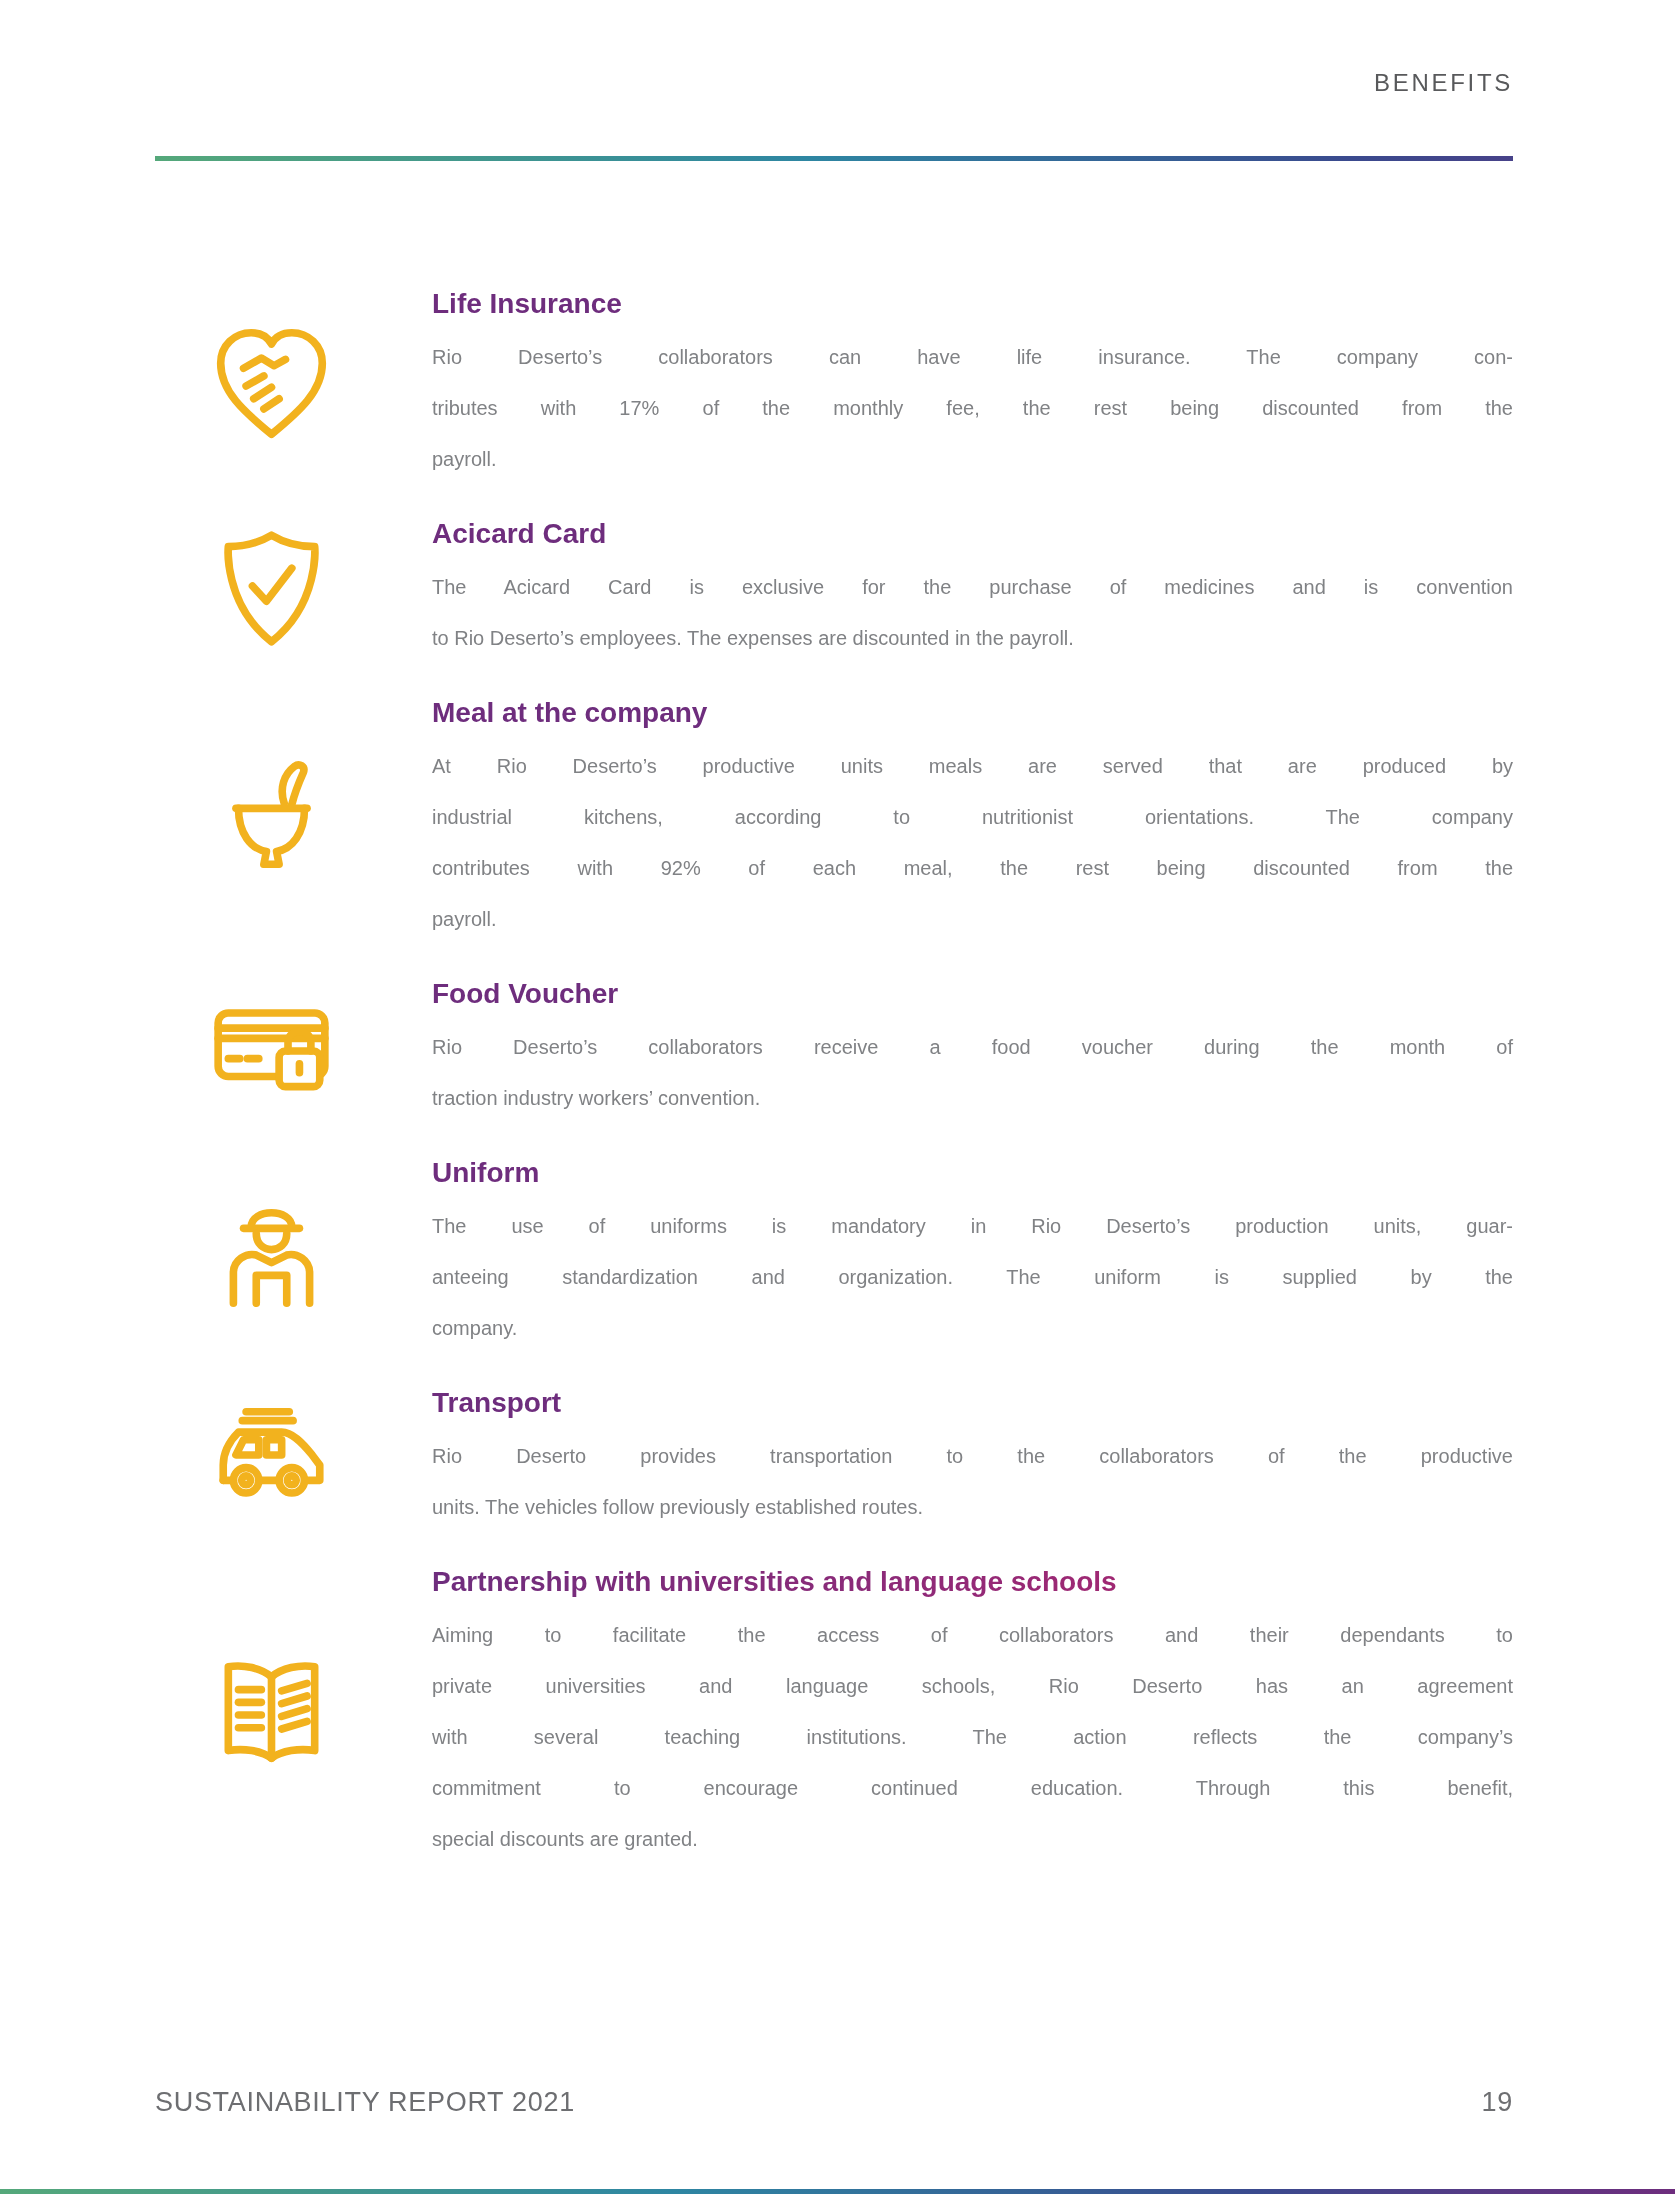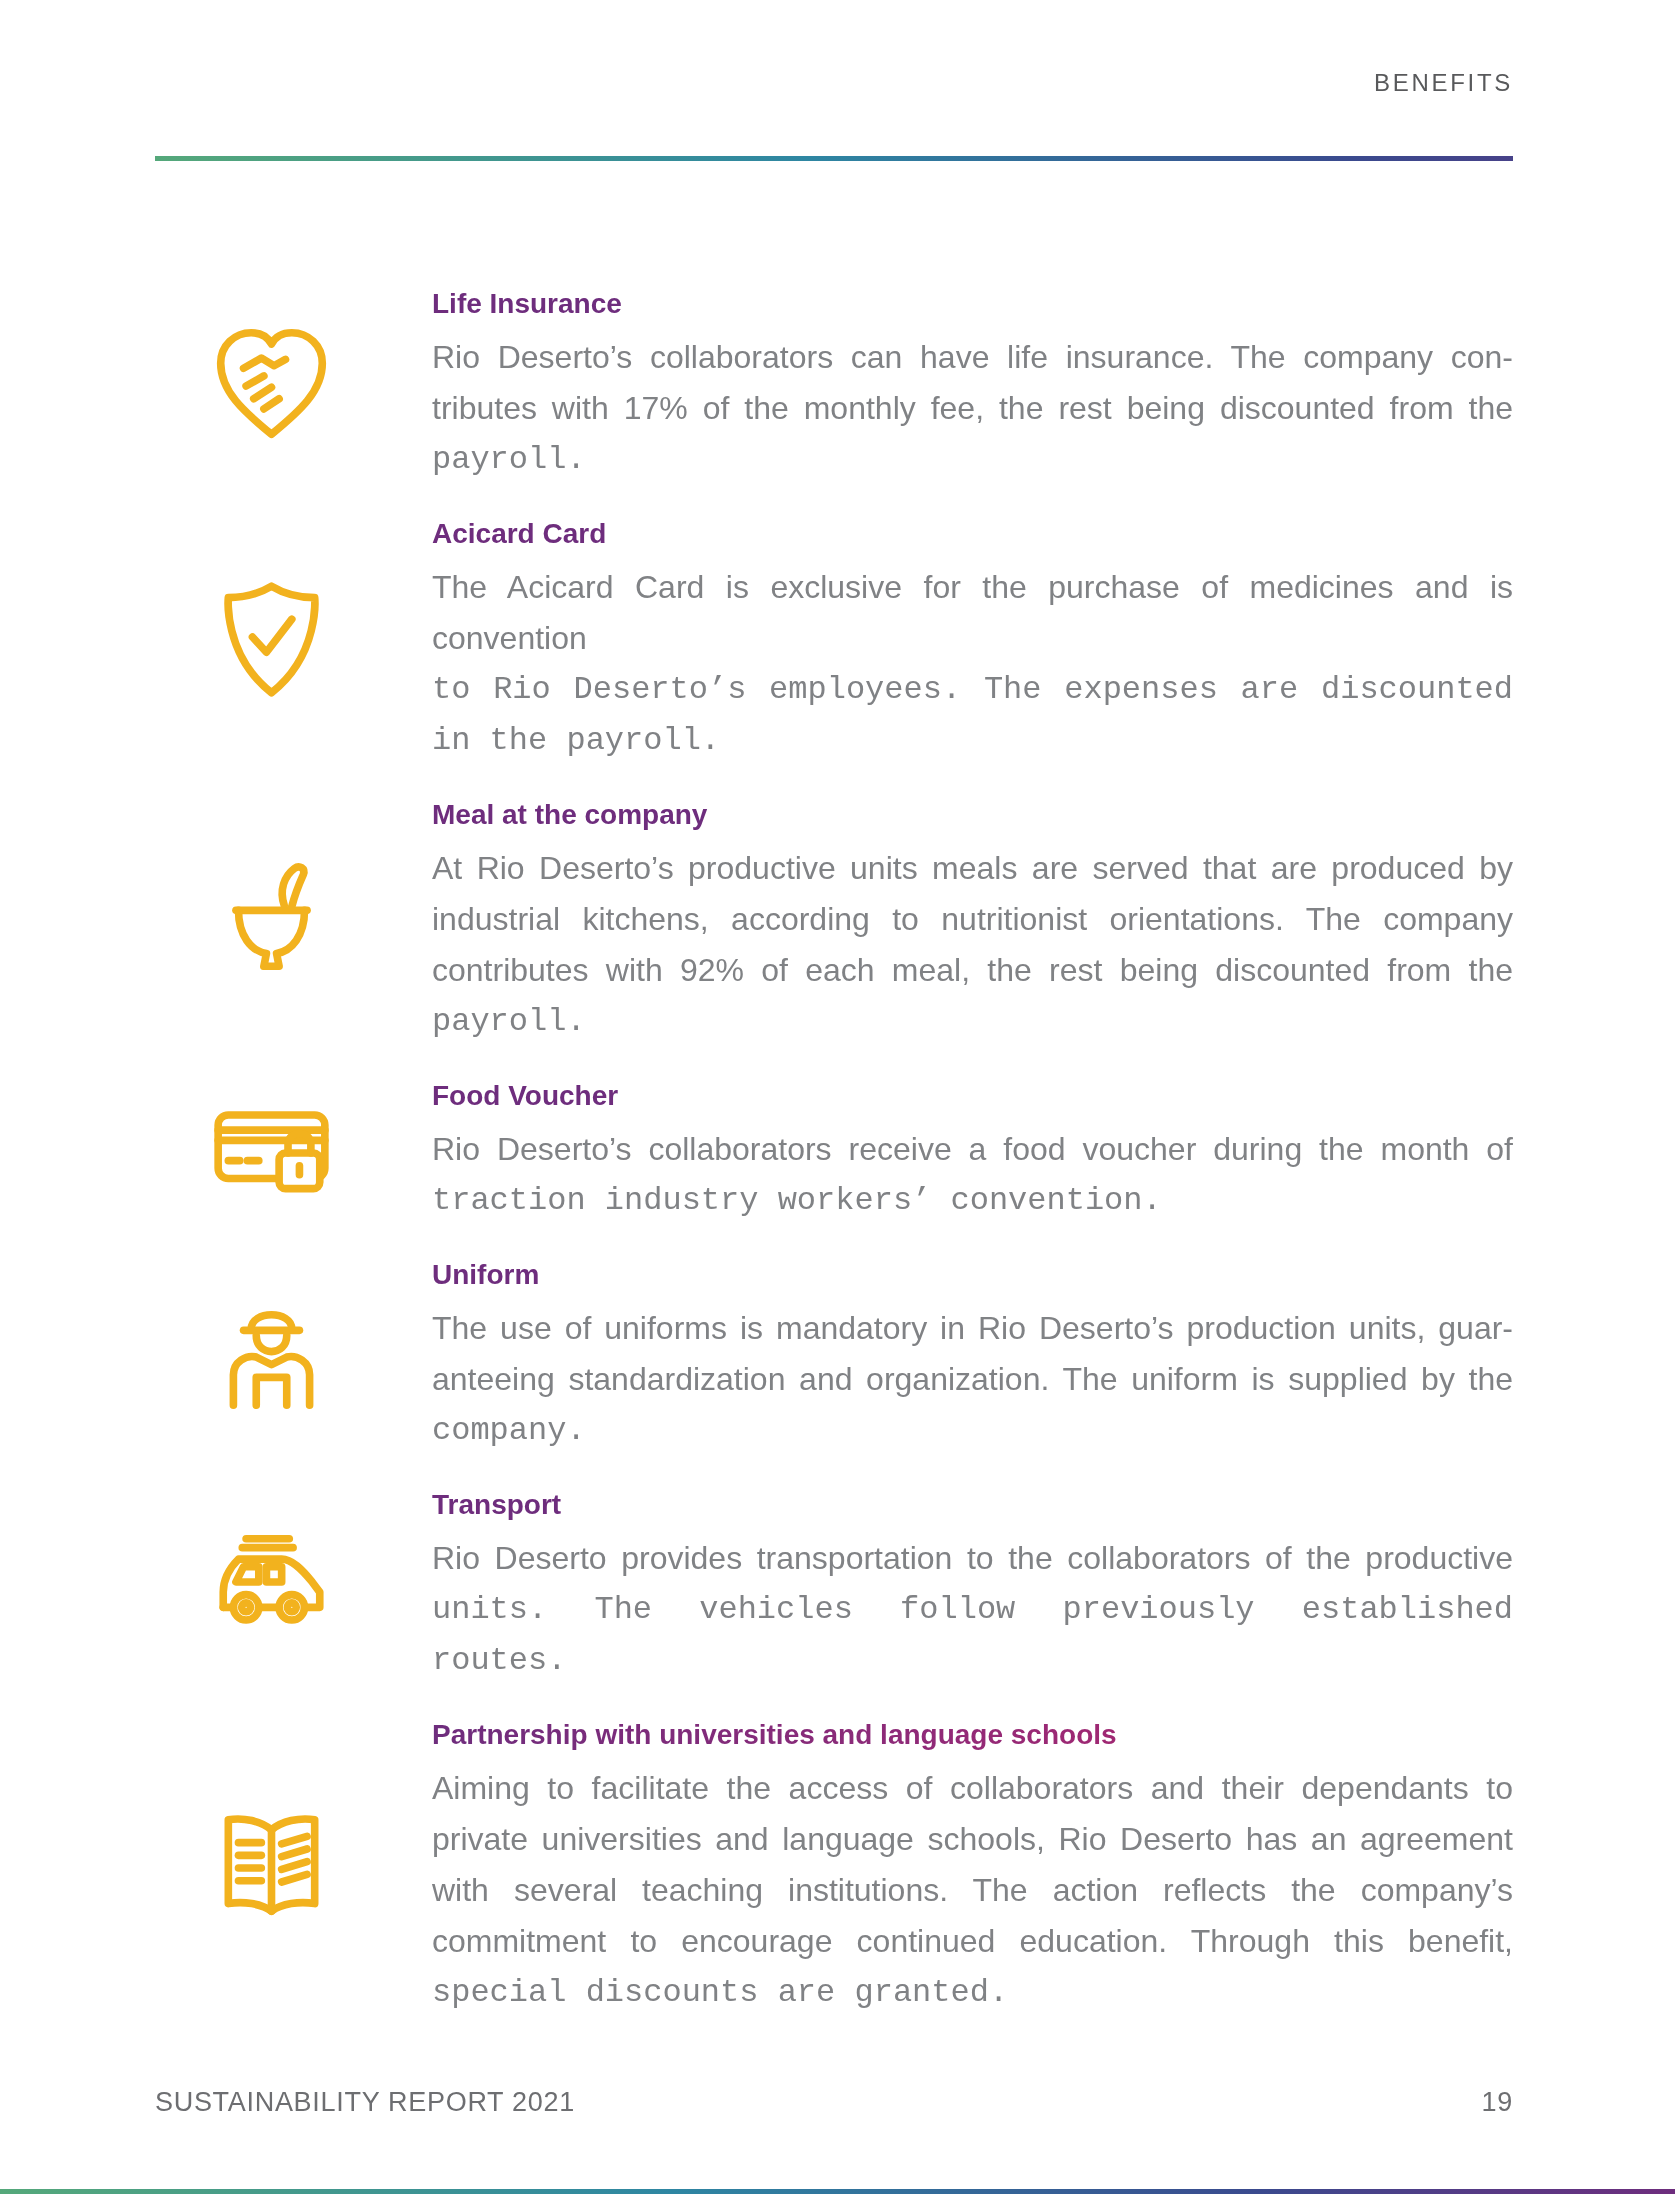--- a/index.html
+++ b/index.html
@@ -42,23 +42,23 @@
   }
   .text-col{flex:1;min-width:0;}
   .title{
     font-size:28px;line-height:41px;font-weight:700;
     color:var(--heading-color);margin:0 0 8px 0;
   }
   .title.gradient{
     background:linear-gradient(90deg,var(--heading-color) 0%,#8F2A78 45%,var(--heading-pink) 100%);
     -webkit-background-clip:text;background-clip:text;color:transparent;
   }
-  .body{font-size:32px;line-height:51px;color:var(--body-color);}
+  .body{font-size:20px;line-height:51px;color:var(--body-color);}
   .line{text-align:justify;text-align-last:justify;}
-  .line.last{text-align-last:left;font-family:Liberation Mono, monospace;}
+  .line.last{text-align-last:left;}
   .page-footer{
     position:absolute;left:155px;right:163px;bottom:76px;
     display:flex;justify-content:space-between;align-items:baseline;
     font-size:27px;color:var(--footer-color);letter-spacing:0.7px;
   }
   .bottom-bar{
     position:absolute;left:0;right:0;bottom:0;height:4.7px;
     background:linear-gradient(to right,var(--rule-green) 0%,var(--rule-teal) 40%,var(--rule-navy) 75%,var(--heading-color) 100%);
   }
   .defs{position:absolute;width:0;height:0;overflow:hidden;}

